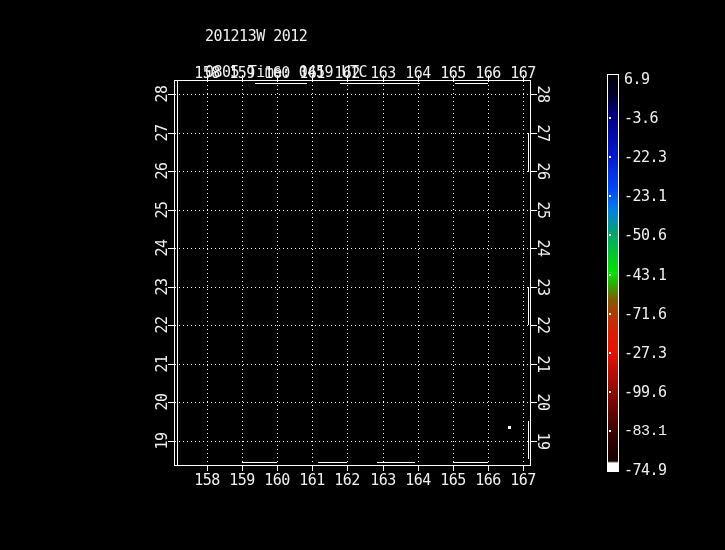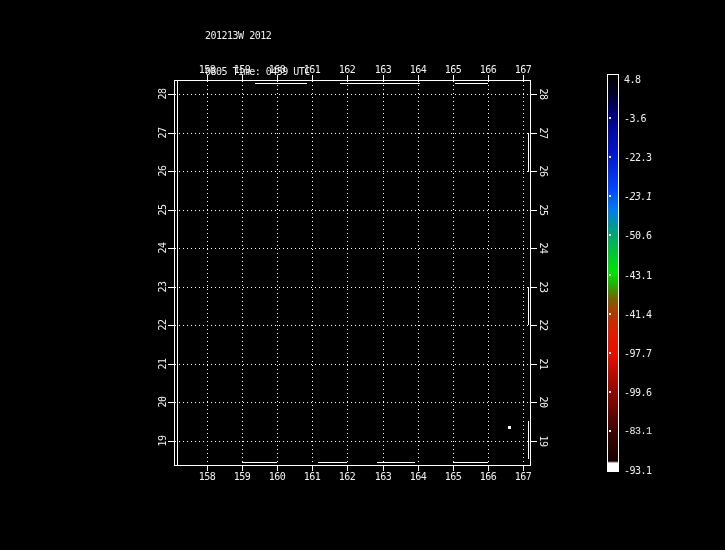--- a/index.html
+++ b/index.html
@@ -1,19 +1,19 @@
 <!DOCTYPE html>
 <html><head>
 <meta charset="utf-8">
 <style>
   html,body{margin:0;padding:0;background:#000;}
   .screen{
     position:relative;width:725px;height:550px;background:#000;overflow:hidden;
     font-family:"DejaVu Sans Mono","Liberation Mono",monospace;
-    font-size:10px;letter-spacing:-0.5px;color:#f0f0f0;
+    font-size:15px;letter-spacing:-0.5px;color:#f0f0f0;
   }
   .title-block{position:absolute;left:205px;top:6px;line-height:12px;white-space:pre;}
   .plot{position:absolute;left:174px;top:80px;width:357px;height:386px;
         border:1px solid #fff;box-sizing:border-box;background:#000;}
   .gl-v{position:absolute;top:0;bottom:0;width:1px;
         background-image:repeating-linear-gradient(180deg,#fff 0 1px,transparent 1px 4px);}
   .gl-h{position:absolute;left:0;right:0;height:1px;
         background-image:repeating-linear-gradient(90deg,#fff 0 1px,transparent 1px 4px);}
   .tick{position:absolute;background:#fff;}
   .seg{position:absolute;background:#fff;}
@@ -134,40 +134,40 @@
     <div class="ylab" style="left: 162px; top: 364px;">21</div>
     <div class="ylab right" style="left: 543px; top: 364px;">21</div>
     <div class="tick" style="left: 168px; top: 402px; width: 6px; height: 1px;"></div>
     <div class="tick" style="left: 531px; top: 402px; width: 6px; height: 1px;"></div>
     <div class="ylab" style="left: 162px; top: 402px;">20</div>
     <div class="ylab right" style="left: 543px; top: 402px;">20</div>
     <div class="tick" style="left: 168px; top: 441px; width: 6px; height: 1px;"></div>
     <div class="tick" style="left: 531px; top: 441px; width: 6px; height: 1px;"></div>
     <div class="ylab" style="left: 162px; top: 441px;">19</div>
     <div class="ylab right" style="left: 543px; top: 441px;">19</div>
-    <div class="cbar-label" style="top: 79px;">4.8</div>
+    <div class="cbar-label" style="top: 79px;">6.9</div>
     <div class="tick" style="left: 609px; top: 117px; width: 2px; height: 2px;"></div>
     <div class="cbar-label" style="top: 118px;">-3.6</div>
     <div class="tick" style="left: 609px; top: 156px; width: 2px; height: 2px;"></div>
     <div class="cbar-label" style="top: 157px;">-22.3</div>
     <div class="tick" style="left: 609px; top: 195px; width: 2px; height: 2px;"></div>
-    <div class="cbar-label" style="top: 196px; font-style: italic;">-23.1</div>
+    <div class="cbar-label" style="top: 196px;">-23.1</div>
     <div class="tick" style="left: 609px; top: 234px; width: 2px; height: 2px;"></div>
     <div class="cbar-label" style="top: 235px;">-50.6</div>
     <div class="tick" style="left: 609px; top: 274px; width: 2px; height: 2px;"></div>
     <div class="cbar-label" style="top: 275px;">-43.1</div>
     <div class="tick" style="left: 609px; top: 313px; width: 2px; height: 2px;"></div>
-    <div class="cbar-label" style="top: 314px;">-41.4</div>
+    <div class="cbar-label" style="top: 314px;">-71.6</div>
     <div class="tick" style="left: 609px; top: 352px; width: 2px; height: 2px;"></div>
-    <div class="cbar-label" style="top: 353px;">-97.7</div>
+    <div class="cbar-label" style="top: 353px;">-27.3</div>
     <div class="tick" style="left: 609px; top: 391px; width: 2px; height: 2px;"></div>
     <div class="cbar-label" style="top: 392px;">-99.6</div>
     <div class="tick" style="left: 609px; top: 430px; width: 2px; height: 2px;"></div>
     <div class="cbar-label" style="top: 431px; font-family: Liberation Mono, monospace;">-83.1</div>
-    <div class="cbar-label" style="top: 470px;">-93.1</div>
+    <div class="cbar-label" style="top: 470px;">-74.9</div>
     <div class="seg" style="left: 177px; top: 81px; width: 1px; height: 384px;"></div>
     <div class="seg" style="left: 528px; top: 133px; width: 1px; height: 39px;"></div>
     <div class="seg" style="left: 528px; top: 287px; width: 1px; height: 38px;"></div>
     <div class="seg" style="left: 528px; top: 421px; width: 1px; height: 38px;"></div>
     <div class="seg" style="left: 255px; top: 83px; width: 52px; height: 1px;"></div>
     <div class="seg" style="left: 340px; top: 83px; width: 80px; height: 1px;"></div>
     <div class="seg" style="left: 455px; top: 83px; width: 33px; height: 1px;"></div>
     <div class="seg" style="left: 242px; top: 462px; width: 35px; height: 1px;"></div>
     <div class="seg" style="left: 318px; top: 462px; width: 29px; height: 1px;"></div>
     <div class="seg" style="left: 377px; top: 462px; width: 38px; height: 1px;"></div>

